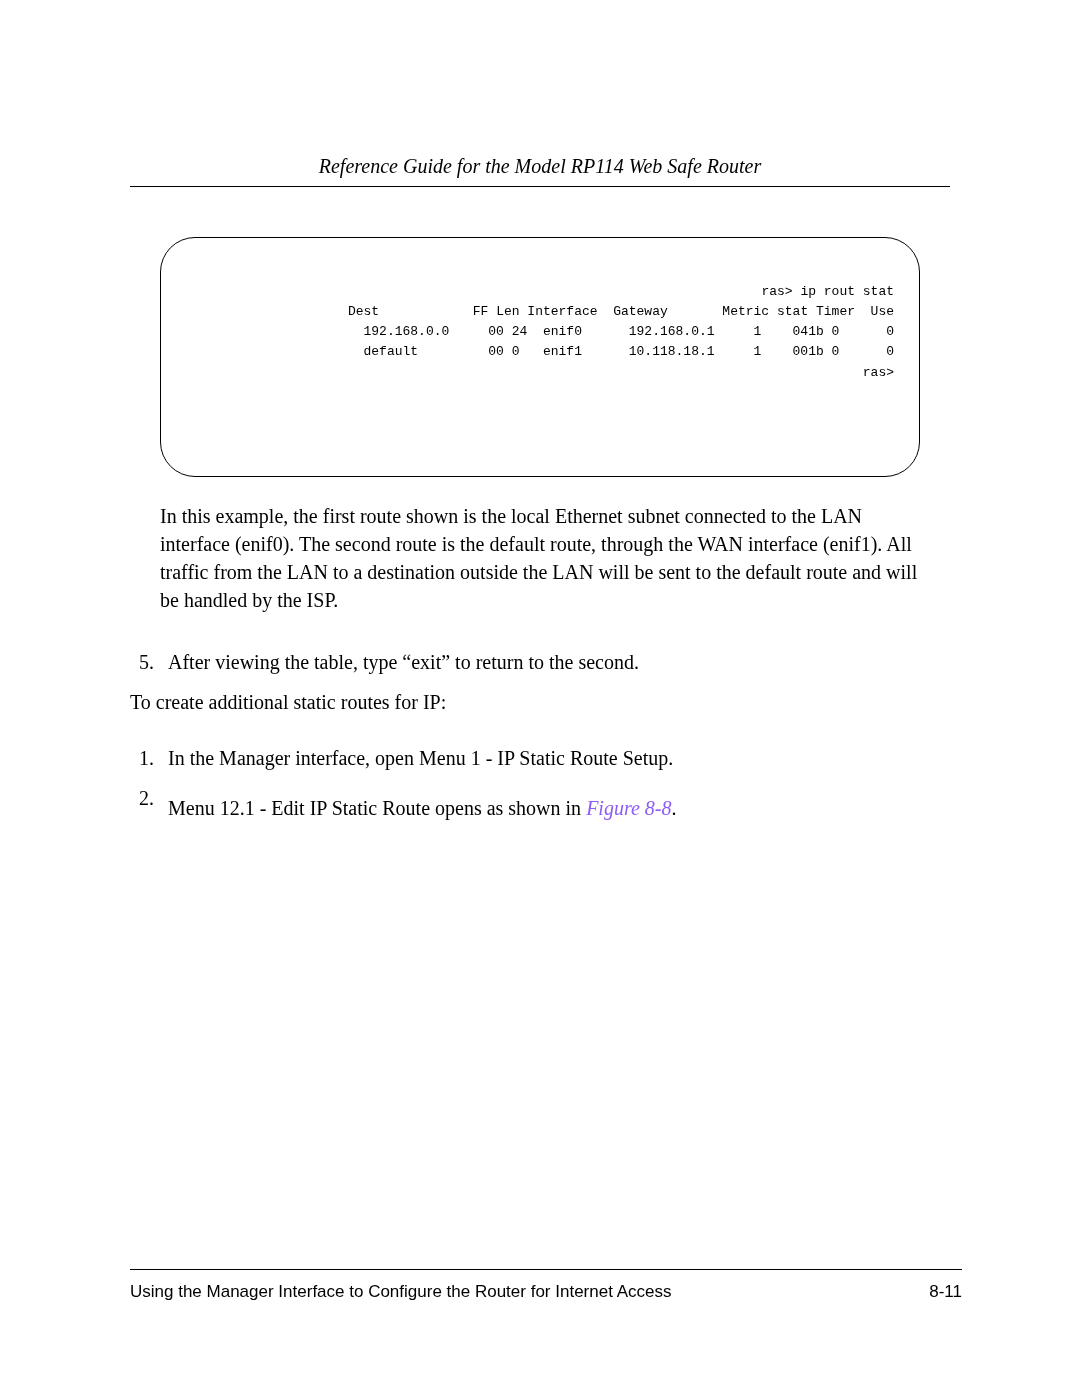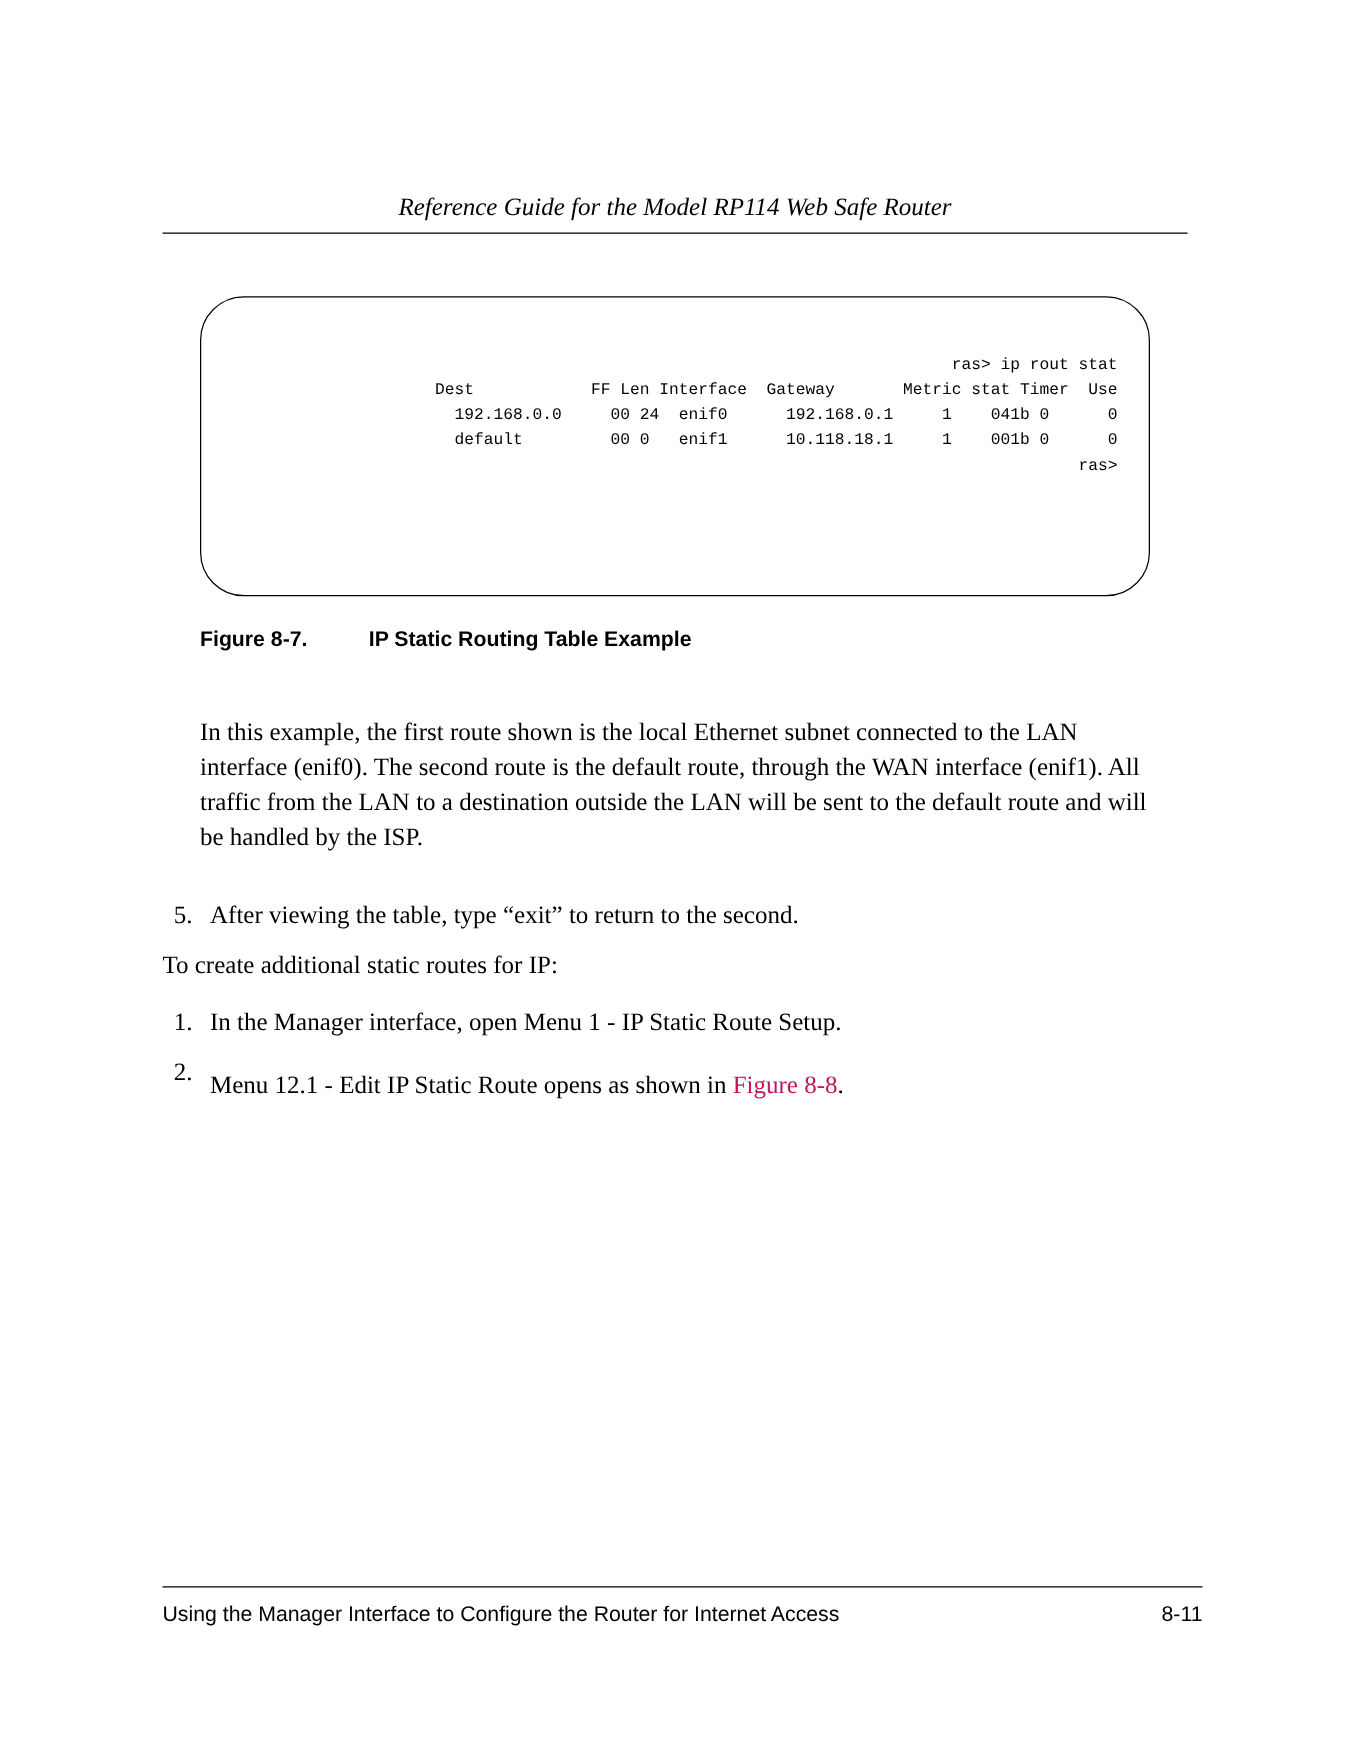--- a/index.html
+++ b/index.html
@@ -70,29 +70,30 @@
       text-align: right;
       padding-right: 14px;
       flex-shrink: 0;
     }
     .list-content {
       flex: 1;
     }
     .intro-text {
       font-size: 20px;
       line-height: 1.4;
-      margin: 12px 0 18px 0;
+      margin: 12px 0 28px 0;
     }
     .sub-text {
       font-size: 20px;
       line-height: 1.4;
       margin: 10px 0 0 0;
     }
     .link {
-      color: #be185d;
+      color: #8b5cf6;
+      font-style: italic;
     }
     .footer {
       position: absolute;
       bottom: 95px;
       left: 130px;
       right: 118px;
     }
     .footer-rule {
       border: none;
       border-top: 1.5px solid #000;
@@ -111,23 +112,20 @@
 <div class="page">
   <div class="header">Reference Guide for the Model RP114 Web Safe Router</div>
   <hr class="header-rule">
 
   <div class="terminal-box">ras&gt; ip rout stat
 Dest            FF Len Interface  Gateway       Metric stat Timer  Use
 192.168.0.0     00 24  enif0      192.168.0.1     1    041b 0      0
 default         00 0   enif1      10.118.18.1     1    001b 0      0
 ras&gt;</div>
 
-  <div class="figure-caption">
-    <span class="figure-label">Figure 8-7.</span><span>IP Static Routing Table Example</span>
-  </div>
 
   <div class="body-text">In this example, the first route shown is the local Ethernet subnet connected to the LAN interface (enif0). The second route is the default route, through the WAN interface (enif1). All traffic from the LAN to a destination outside the LAN will be sent to the default route and will be handled by the ISP.</div>
 
   <div class="list-item">
     <div class="list-marker">5.</div>
     <div class="list-content">After viewing the table, type “exit” to return to the second.</div>
   </div>
 
   <div class="intro-text">To create additional static routes for IP:</div>
 

